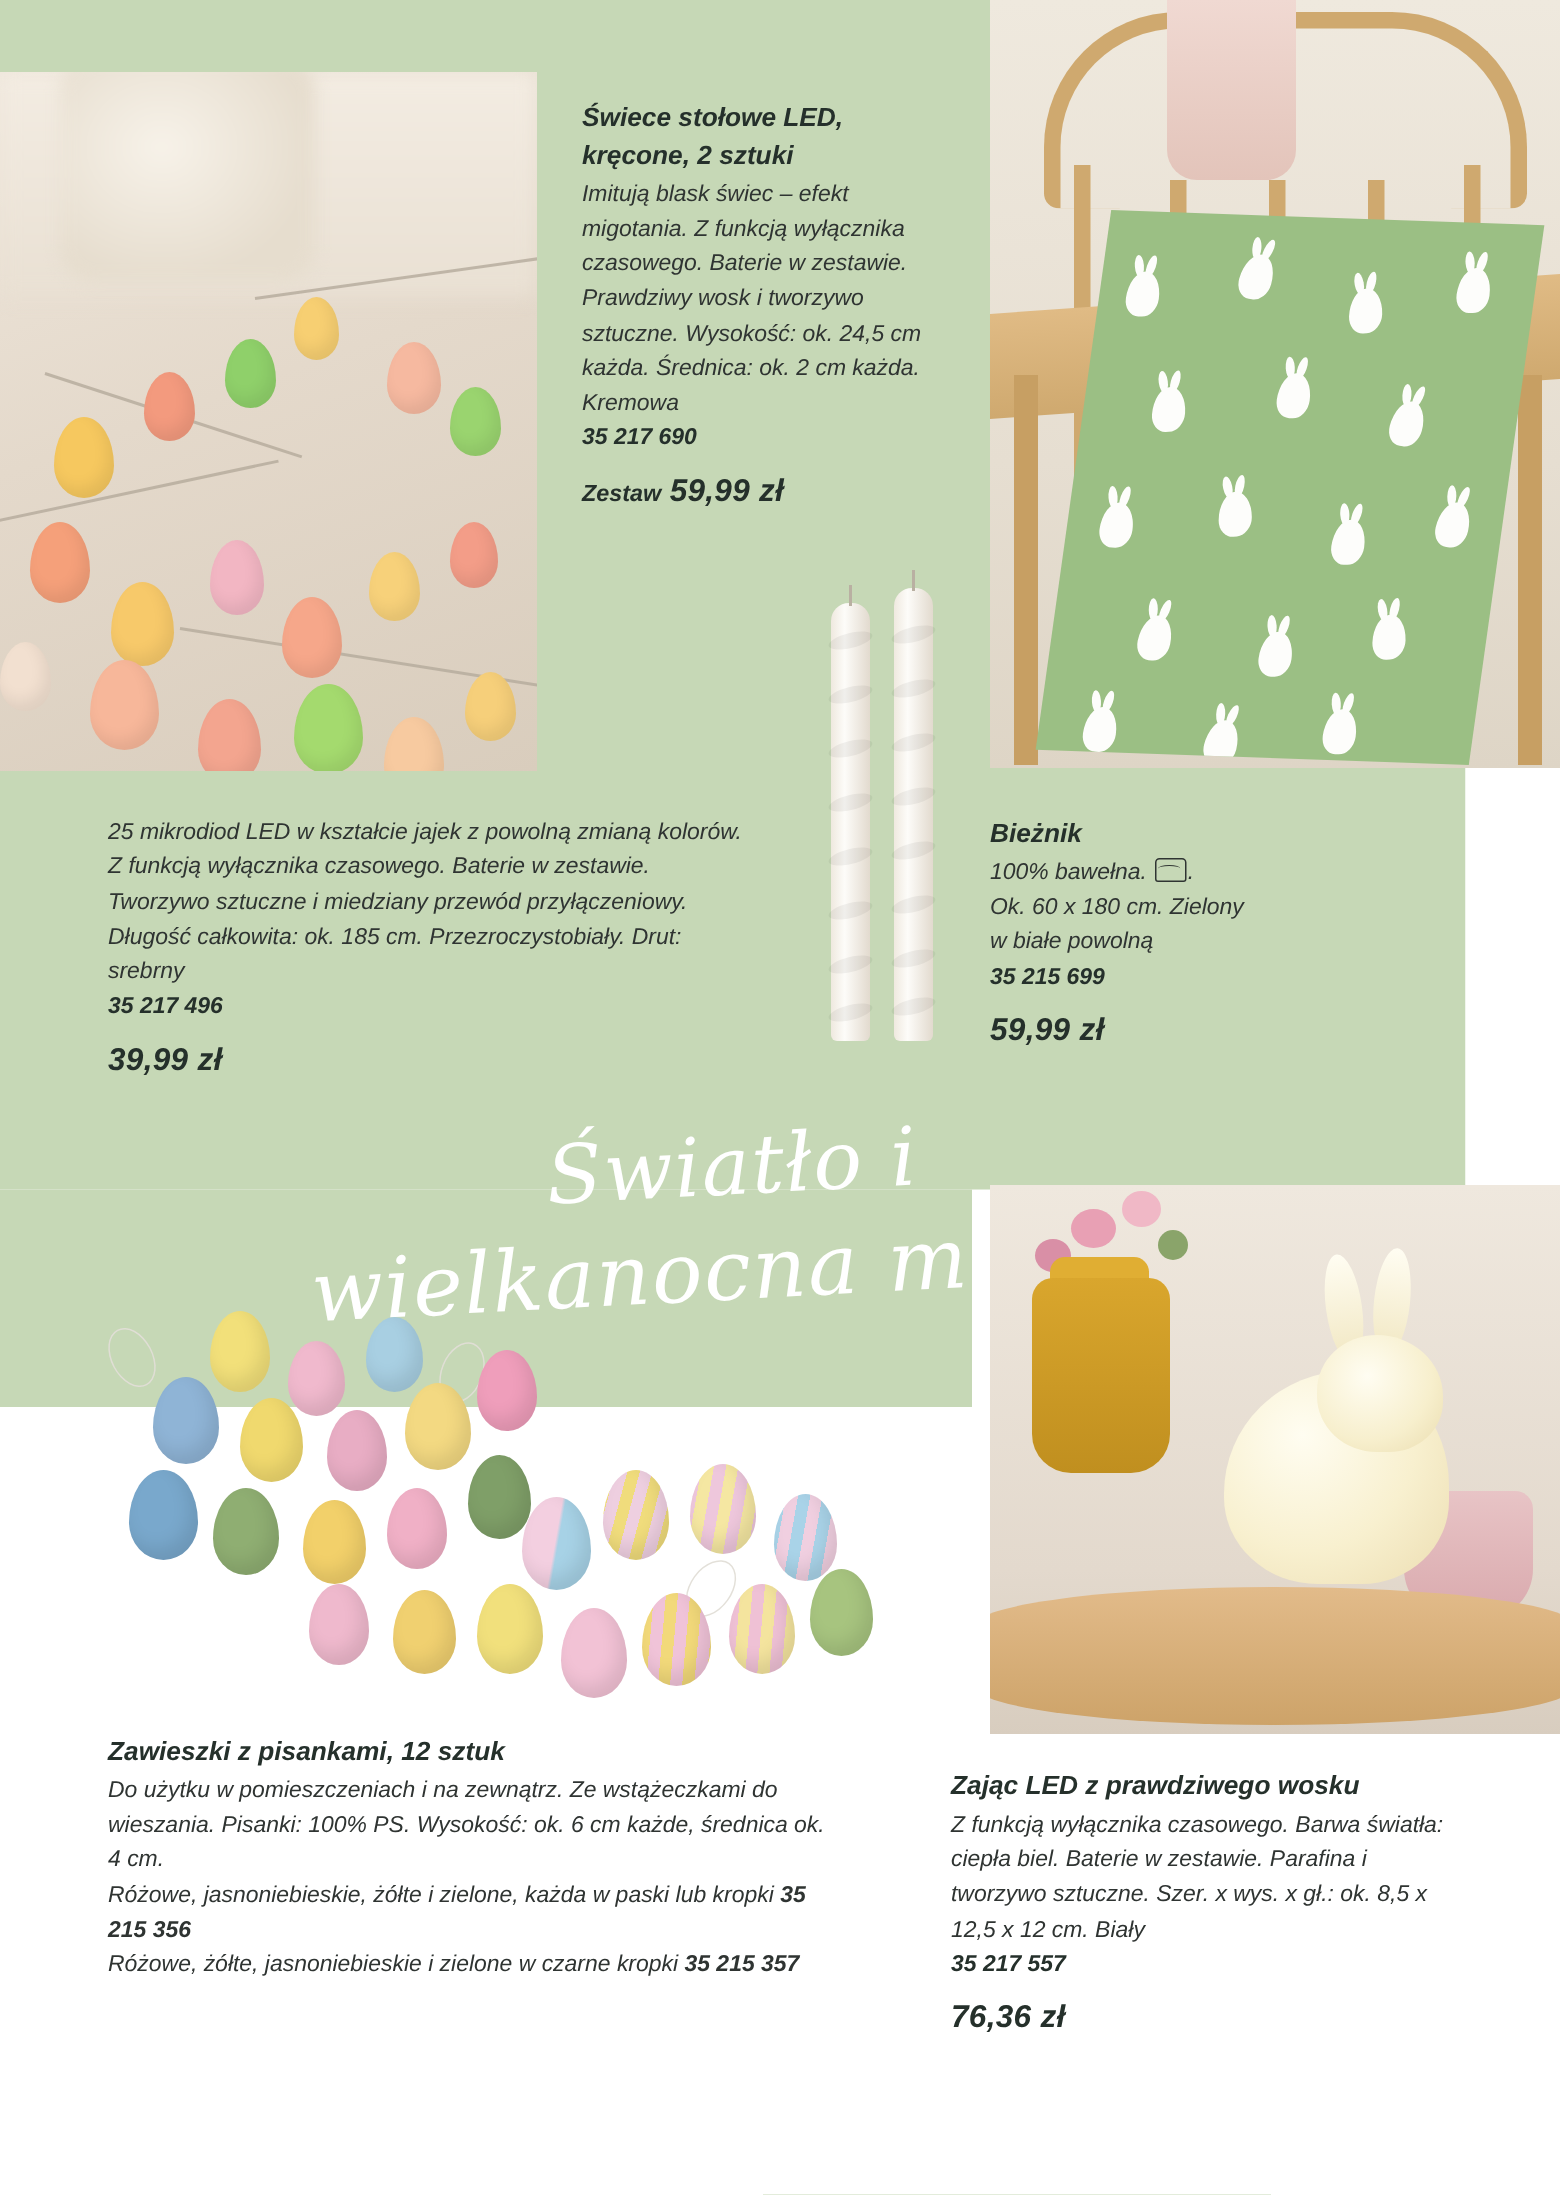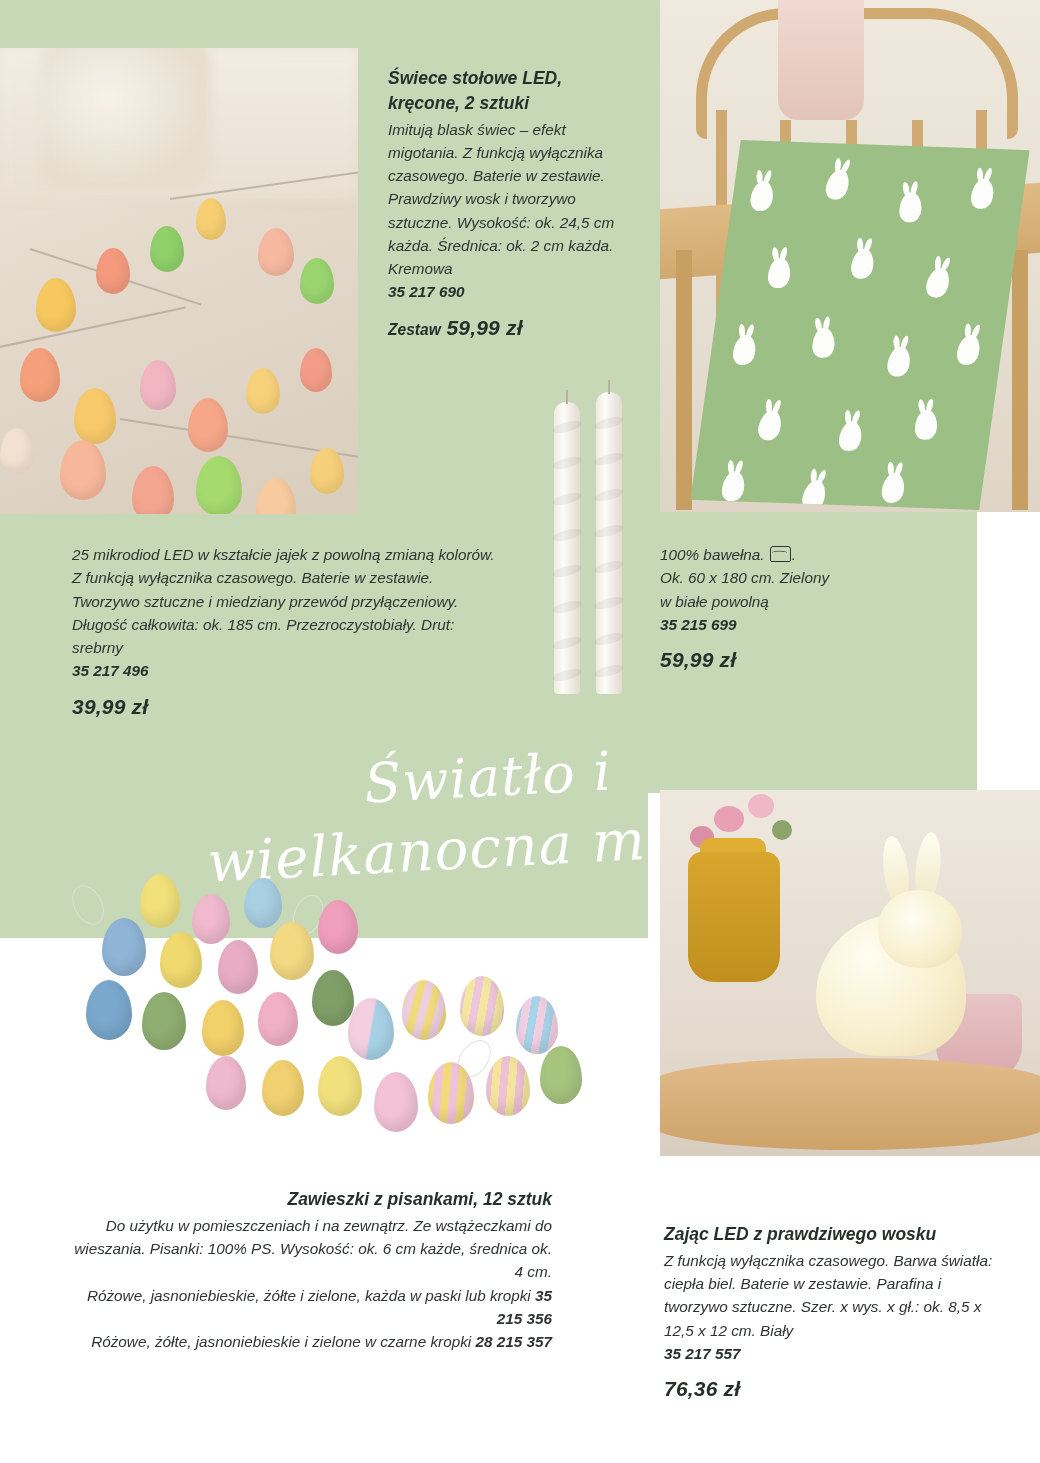--- a/index.html
+++ b/index.html
@@ -328,22 +328,22 @@
     font-weight: bold;
     font-size: 21px;
     letter-spacing: 0.2px;
   }
   .inline-bold { font-weight: bold; }
 
   
   #block-candles { left: 388px; top: 66px; width: 248px; }
   #block-micro   { left: 72px;  top: 543px; width: 430px; }
   #block-runner  { left: 660px; top: 543px; width: 320px; }
-  #block-hangers { left: 72px;  top: 1187px; width: 480px; text-align: right; }
-  #block-bunny   { left: 664px; top: 1178px; width: 340px; margin-top: 44px; }
+  #block-hangers { left: 72px;  top: 1155px; width: 480px; }
+  #block-bunny   { left: 634px; top: 1178px; width: 340px; }
 
   
   .script-head {
     position: absolute;
     left: 210px;
     top: 742px;
     width: 560px;
     color: #ffffff;
     font-family: "DejaVu Serif", serif;
     font-style: italic;
@@ -544,20 +544,21 @@
 
   <div class="block" id="block-micro">
     <p class="desc">25 mikrodiod LED w kształcie jajek z powolną zmianą kolorów. Z funkcją wyłącznika czasowego. Baterie w zestawie. Tworzywo sztuczne i miedziany przewód przyłączeniowy. Długość całkowita: ok. 185 cm. Przezroczystobiały. Drut: srebrny</p>
     <div class="code">35 217 496</div>
     <div class="price-row">
       <span class="price-value">39,99 zł</span>
     </div>
   </div>
 
   <div class="block" id="block-runner">
+    <h2 class="title">Bieżnik</h2>
     <p class="desc">
       <span>100% bawełna.</span>
       <span class="wash-icon"></span><span>.</span><br>
       <span>Ok. 60 x 180 cm. Zielony</span><br>
       <span>w białe powolną</span>
     </p>
     <div class="code">35 215 699</div>
     <div class="price-row">
       <span class="price-value">59,99 zł</span>
     </div>
@@ -565,21 +566,21 @@
 
   <div class="block" id="block-hangers">
     <h2 class="title">Zawieszki z pisankami, 12 sztuk</h2>
     <p class="desc">Do użytku w pomieszczeniach i na zewnątrz. Ze wstążeczkami do wieszania. Pisanki: 100% PS. Wysokość: ok. 6 cm każde, średnica ok. 4 cm.</p>
     <p class="desc">
       <span>Różowe, jasnoniebieskie, żółte i zielone, każda w paski lub kropki</span>
       <span class="inline-bold">35 215 356</span>
     </p>
     <p class="desc">
       <span>Różowe, żółte, jasnoniebieskie i zielone w czarne kropki</span>
-      <span class="inline-bold">28 215 357</span>
+      <span class="inline-bold">35 215 357</span>
     </p>
   </div>
 
   <div class="block" id="block-bunny">
     <h2 class="title">Zając LED z prawdziwego wosku</h2>
     <p class="desc">Z funkcją wyłącznika czasowego. Barwa światła: ciepła biel. Baterie w zestawie. Parafina i tworzywo sztuczne. Szer. x wys. x gł.: ok. 8,5 x 12,5 x 12 cm. Biały</p>
     <div class="code">35 217 557</div>
     <div class="price-row">
       <span class="price-value">76,36 zł</span>
     </div>

